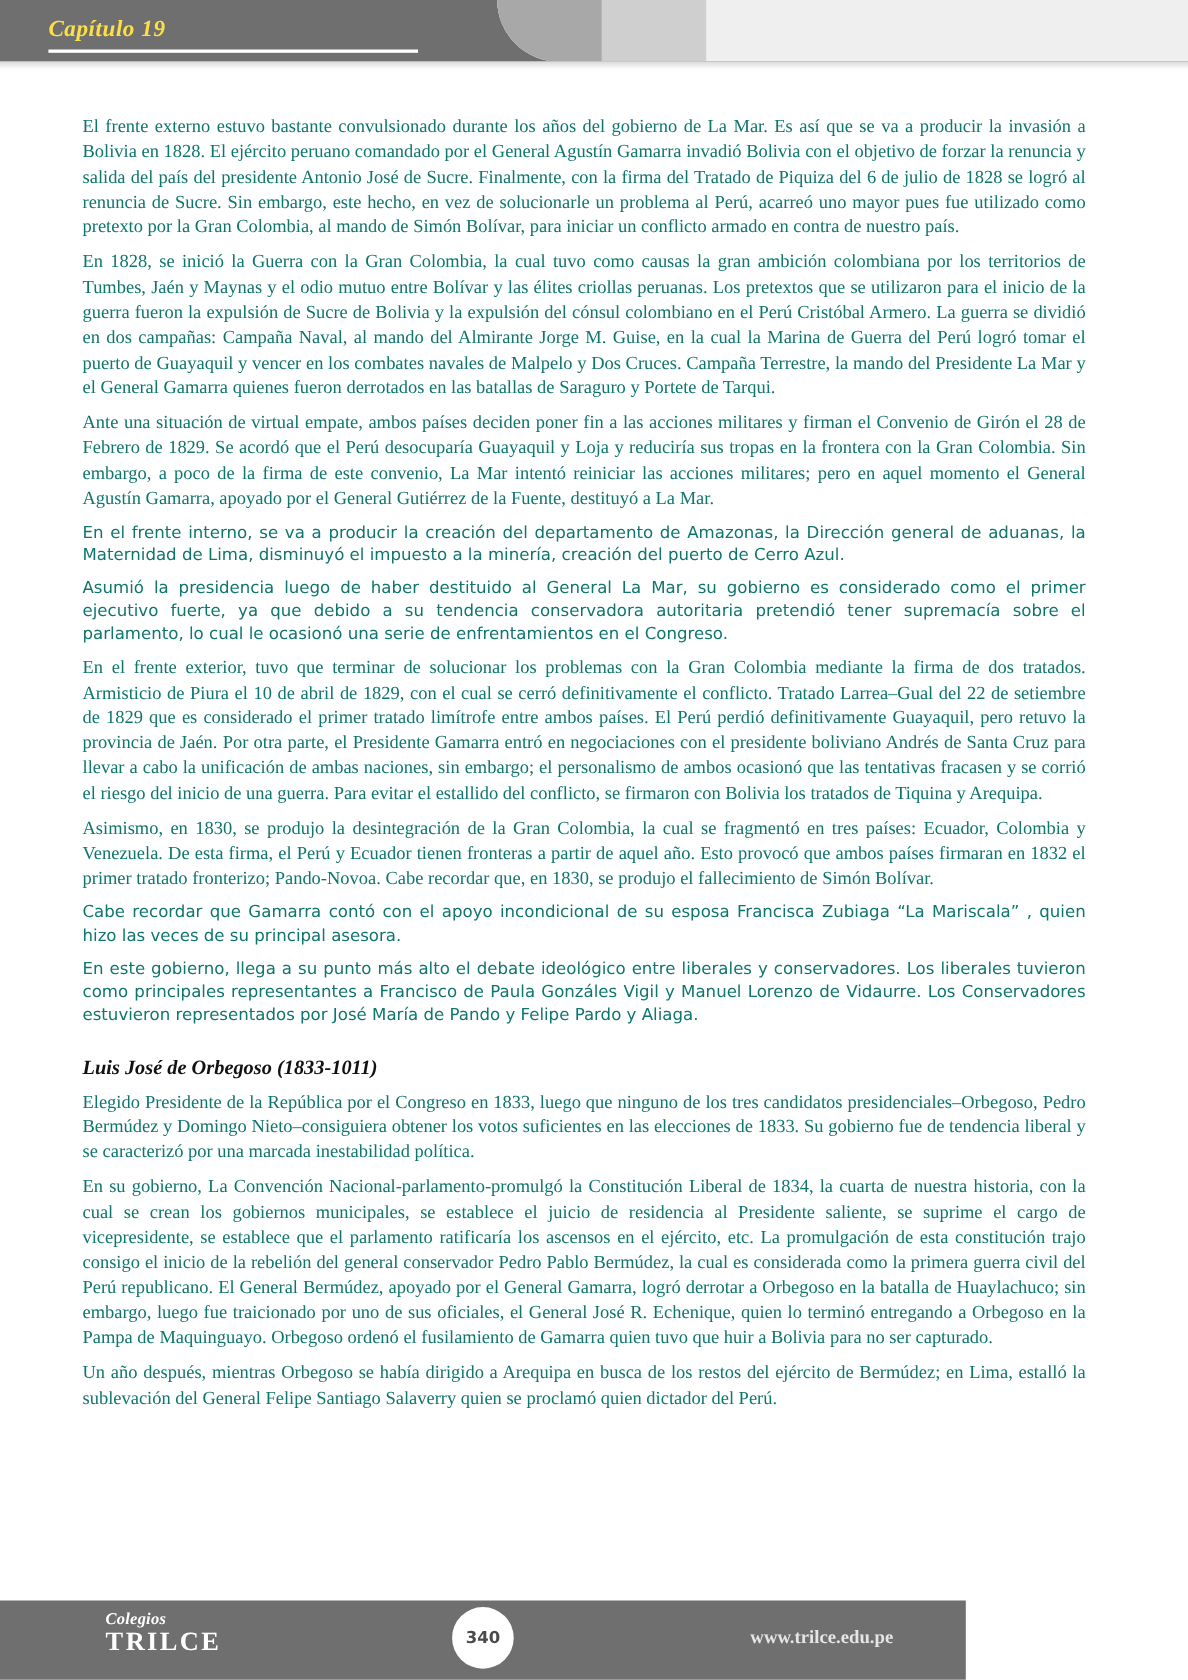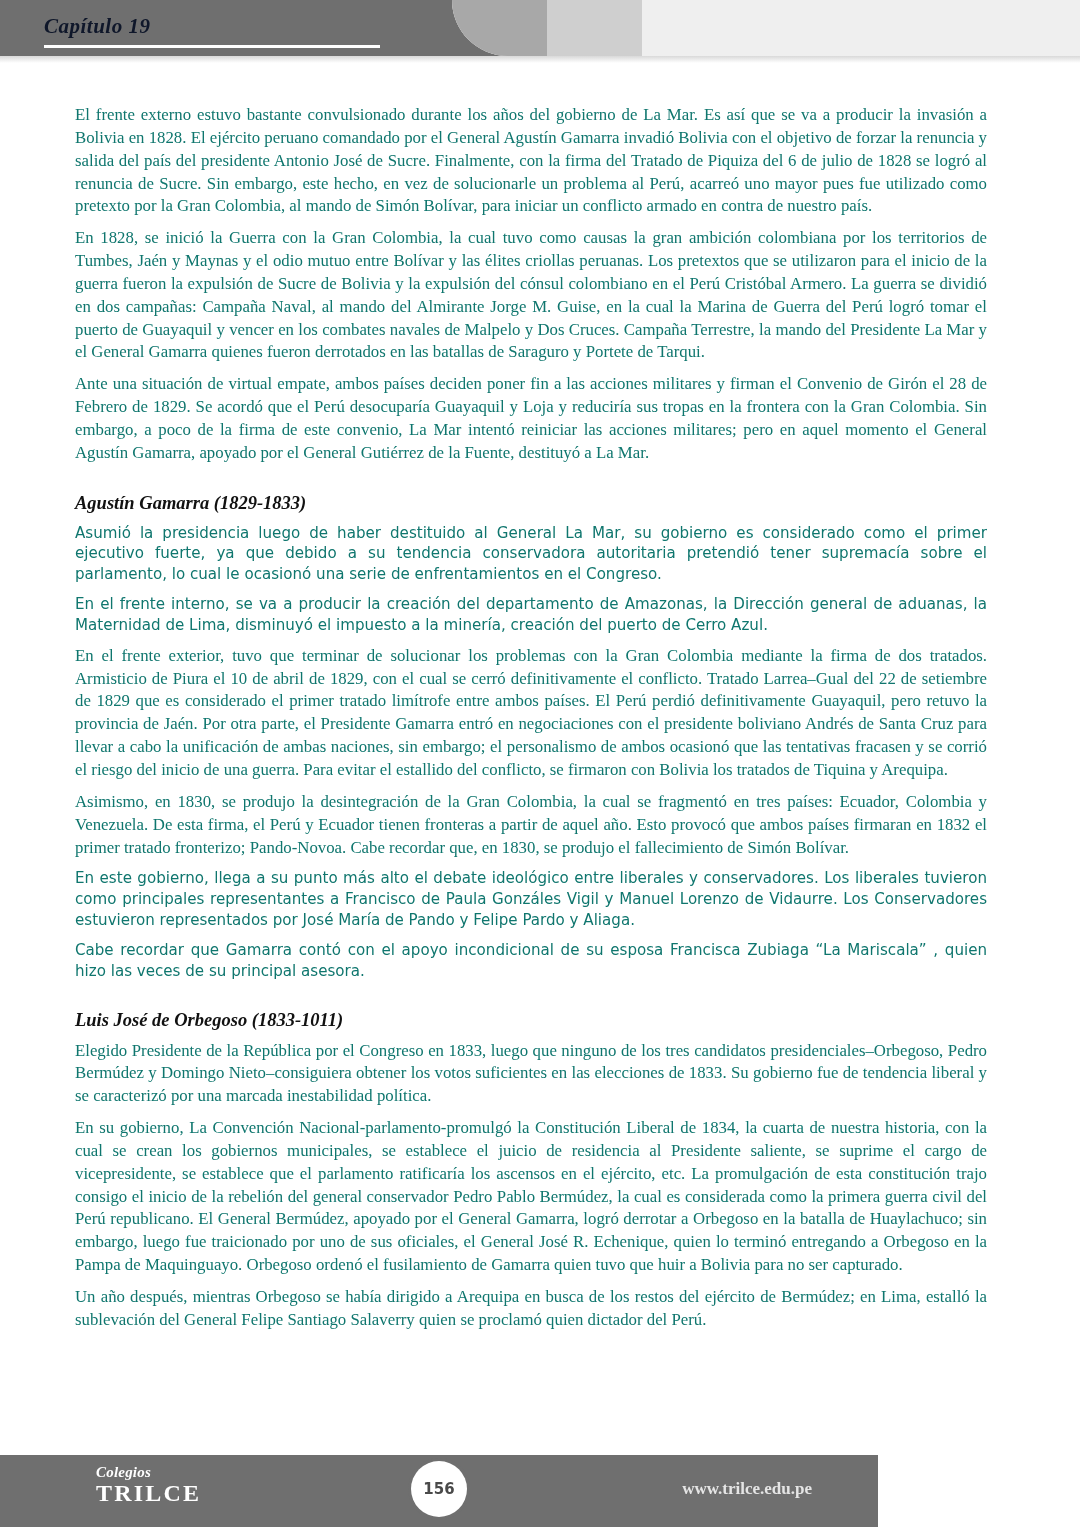--- a/index.html
+++ b/index.html
@@ -50,21 +50,21 @@
     top: 0; left: 452px;
     width: 95px;
     height: 56px;
     background: #a8a8a8;
     border-bottom-left-radius: 60px;
   }
   .chapter-title {
     position: absolute;
     left: 44px;
     top: 14px;
-    color: #0f172a;
+    color: #fde047;
     font-size: 21px;
     font-weight: bold;
     font-style: italic;
     letter-spacing: 0.5px;
     white-space: nowrap;
   }
   .chapter-underline {
     position: absolute;
     left: 44px;
     top: 45px;
@@ -178,45 +178,44 @@
     <div class="chapter-underline"></div>
   </div>
   <div class="header-shadow"></div>
 
   <div class="content">
 
     <p class="body-text">El frente externo estuvo bastante convulsionado durante los años del gobierno de La Mar. Es así que se va a producir la invasión a Bolivia en 1828. El ejército peruano comandado por el General Agustín Gamarra invadió Bolivia con el objetivo de forzar la renuncia y salida del país del presidente Antonio José de Sucre. Finalmente, con la firma del Tratado de Piquiza del 6 de julio de 1828 se logró al renuncia de Sucre. Sin embargo, este hecho, en vez de solucionarle un problema al Perú, acarreó uno mayor pues fue utilizado como pretexto por la Gran Colombia, al mando de Simón Bolívar, para iniciar un conflicto armado en contra de nuestro país.</p>
     <p class="body-text">En 1828, se inició la Guerra con la Gran Colombia, la cual tuvo como causas la gran ambición colombiana por los territorios de Tumbes, Jaén y Maynas y el odio mutuo entre Bolívar y las élites criollas peruanas. Los pretextos que se utilizaron para el inicio de la guerra fueron la expulsión de Sucre de Bolivia y la expulsión del cónsul colombiano en el Perú Cristóbal Armero. La guerra se dividió en dos campañas: Campaña Naval, al mando del Almirante Jorge M. Guise, en la cual la Marina de Guerra del Perú logró tomar el puerto de Guayaquil y vencer en los combates navales de Malpelo y Dos Cruces. Campaña Terrestre, la mando del Presidente La Mar y el General Gamarra quienes fueron derrotados en las batallas de Saraguro y Portete de Tarqui.</p>
     <p class="body-text">Ante una situación de virtual empate, ambos países deciden poner fin a las acciones militares y firman el Convenio de Girón el 28 de Febrero de 1829. Se acordó que el Perú desocuparía Guayaquil y Loja y reduciría sus tropas en la frontera con la Gran Colombia. Sin embargo, a poco de la firma de este convenio, La Mar intentó reiniciar las acciones militares; pero en aquel momento el General Agustín Gamarra, apoyado por el General Gutiérrez de la Fuente, destituyó a La Mar.</p>
 
-    <h2 class="section-head">Agustín Gamarra (1829-1833)</h2>
 
     <div class="sans-block">
+      <p class="body-text">En el frente interno, se va a producir la creación del departamento de Amazonas, la Dirección general de aduanas, la Maternidad de Lima, disminuyó el impuesto a la minería, creación del puerto de Cerro Azul.</p>
       <p class="body-text">Asumió la presidencia luego de haber destituido al General La Mar, su gobierno es considerado como el primer ejecutivo fuerte, ya que debido a su tendencia conservadora autoritaria pretendió tener supremacía sobre el parlamento, lo cual le ocasionó una serie de enfrentamientos en el Congreso.</p>
-      <p class="body-text">En el frente interno, se va a producir la creación del departamento de Amazonas, la Dirección general de aduanas, la Maternidad de Lima, disminuyó el impuesto a la minería, creación del puerto de Cerro Azul.</p>
     </div>
 
     <p class="body-text">En el frente exterior, tuvo que terminar de solucionar los problemas con la Gran Colombia mediante la firma de dos tratados. Armisticio de Piura el 10 de abril de 1829, con el cual se cerró definitivamente el conflicto. Tratado Larrea–Gual del 22 de setiembre de 1829 que es considerado el primer tratado limítrofe entre ambos países. El Perú perdió definitivamente Guayaquil, pero retuvo la provincia de Jaén. Por otra parte, el Presidente Gamarra entró en negociaciones con el presidente boliviano Andrés de Santa Cruz para llevar a cabo la unificación de ambas naciones, sin embargo; el personalismo de ambos ocasionó que las tentativas fracasen y se corrió el riesgo del inicio de una guerra. Para evitar el estallido del conflicto, se firmaron con Bolivia los tratados de Tiquina y Arequipa.</p>
     <p class="body-text">Asimismo, en 1830, se produjo la desintegración de la Gran Colombia, la cual se fragmentó en tres países: Ecuador, Colombia y Venezuela. De esta firma, el Perú y Ecuador tienen fronteras a partir de aquel año. Esto provocó que ambos países firmaran en 1832 el primer tratado fronterizo; Pando-Novoa. Cabe recordar que, en 1830, se produjo el fallecimiento de Simón Bolívar.</p>
 
     <div class="sans-block">
+      <p class="body-text">Cabe recordar que Gamarra contó con el apoyo incondicional de su esposa Francisca Zubiaga “La Mariscala” , quien hizo las veces de su principal asesora.</p>
       <p class="body-text">En este gobierno, llega a su punto más alto el debate ideológico entre liberales y conservadores. Los liberales tuvieron como principales representantes a Francisco de Paula Gonzáles Vigil y Manuel Lorenzo de Vidaurre. Los Conservadores estuvieron representados por José María de Pando y Felipe Pardo y Aliaga.</p>
-      <p class="body-text">Cabe recordar que Gamarra contó con el apoyo incondicional de su esposa Francisca Zubiaga “La Mariscala” , quien hizo las veces de su principal asesora.</p>
     </div>
 
     <h2 class="section-head">Luis José de Orbegoso (1833-1011)</h2>
 
     <p class="body-text">Elegido Presidente de la República por el Congreso en 1833, luego que ninguno de los tres candidatos presidenciales–Orbegoso, Pedro Bermúdez y Domingo Nieto–consiguiera obtener los votos suficientes en las elecciones de 1833. Su gobierno fue de tendencia liberal y se caracterizó por una marcada inestabilidad política.</p>
     <p class="body-text">En su gobierno, La Convención Nacional-parlamento-promulgó la Constitución Liberal de 1834, la cuarta de nuestra historia, con la cual se crean los gobiernos municipales, se establece el juicio de residencia al Presidente saliente, se suprime el cargo de vicepresidente, se establece que el parlamento ratificaría los ascensos en el ejército, etc. La promulgación de esta constitución trajo consigo el inicio de la rebelión del general conservador Pedro Pablo Bermúdez, la cual es considerada como la primera guerra civil del Perú republicano. El General Bermúdez, apoyado por el General Gamarra, logró derrotar a Orbegoso en la batalla de Huaylachuco; sin embargo, luego fue traicionado por uno de sus oficiales, el General José R. Echenique, quien lo terminó entregando a Orbegoso en la Pampa de Maquinguayo. Orbegoso ordenó el fusilamiento de Gamarra quien tuvo que huir a Bolivia para no ser capturado.</p>
     <p class="body-text">Un año después, mientras Orbegoso se había dirigido a Arequipa en busca de los restos del ejército de Bermúdez; en Lima, estalló la sublevación del General Felipe Santiago Salaverry quien se proclamó quien dictador del Perú.</p>
 
   </div>
 
   <div class="footer">
     <div class="footer-logo">
       <div class="col">Colegios</div>
       <div class="trilce">TRILCE</div>
     </div>
-    <div class="page-badge">156</div>
+    <div class="page-badge">340</div>
     <div class="footer-url">www.trilce.edu.pe</div>
   </div>
 
 </div>
 
 </body></html>

